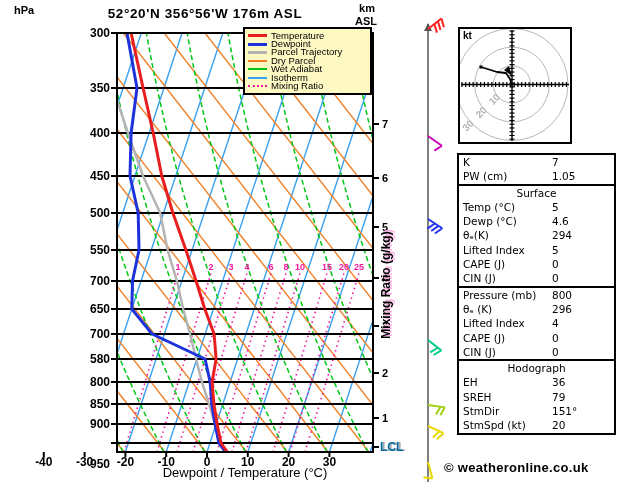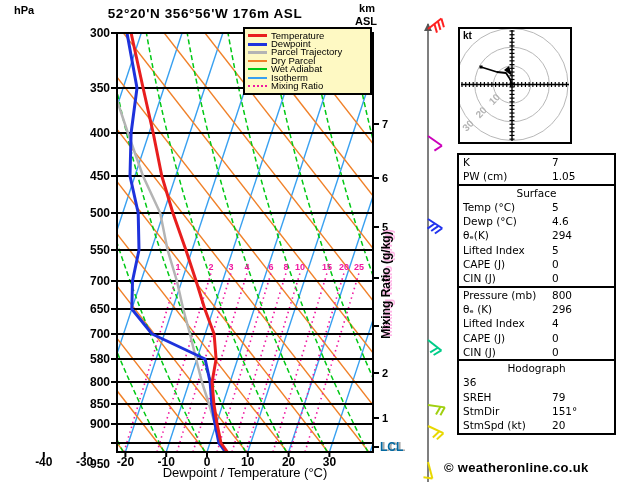--- a/index.html
+++ b/index.html
@@ -437,20 +437,21 @@
           <span>0</span>
         </div>
         <div class="trow">
           <span class="lab">CIN (J)</span>
           <span>0</span>
         </div>
       </div>
       <div class="tsec">
         <div class="thead">Hodograph</div>
         <div class="trow">
+          <span class="lab">EH</span>
           <span>36</span>
         </div>
         <div class="trow">
           <span class="lab">SREH</span>
           <span>79</span>
         </div>
         <div class="trow">
           <span class="lab">StmDir</span>
           <span>151°</span>
         </div>

